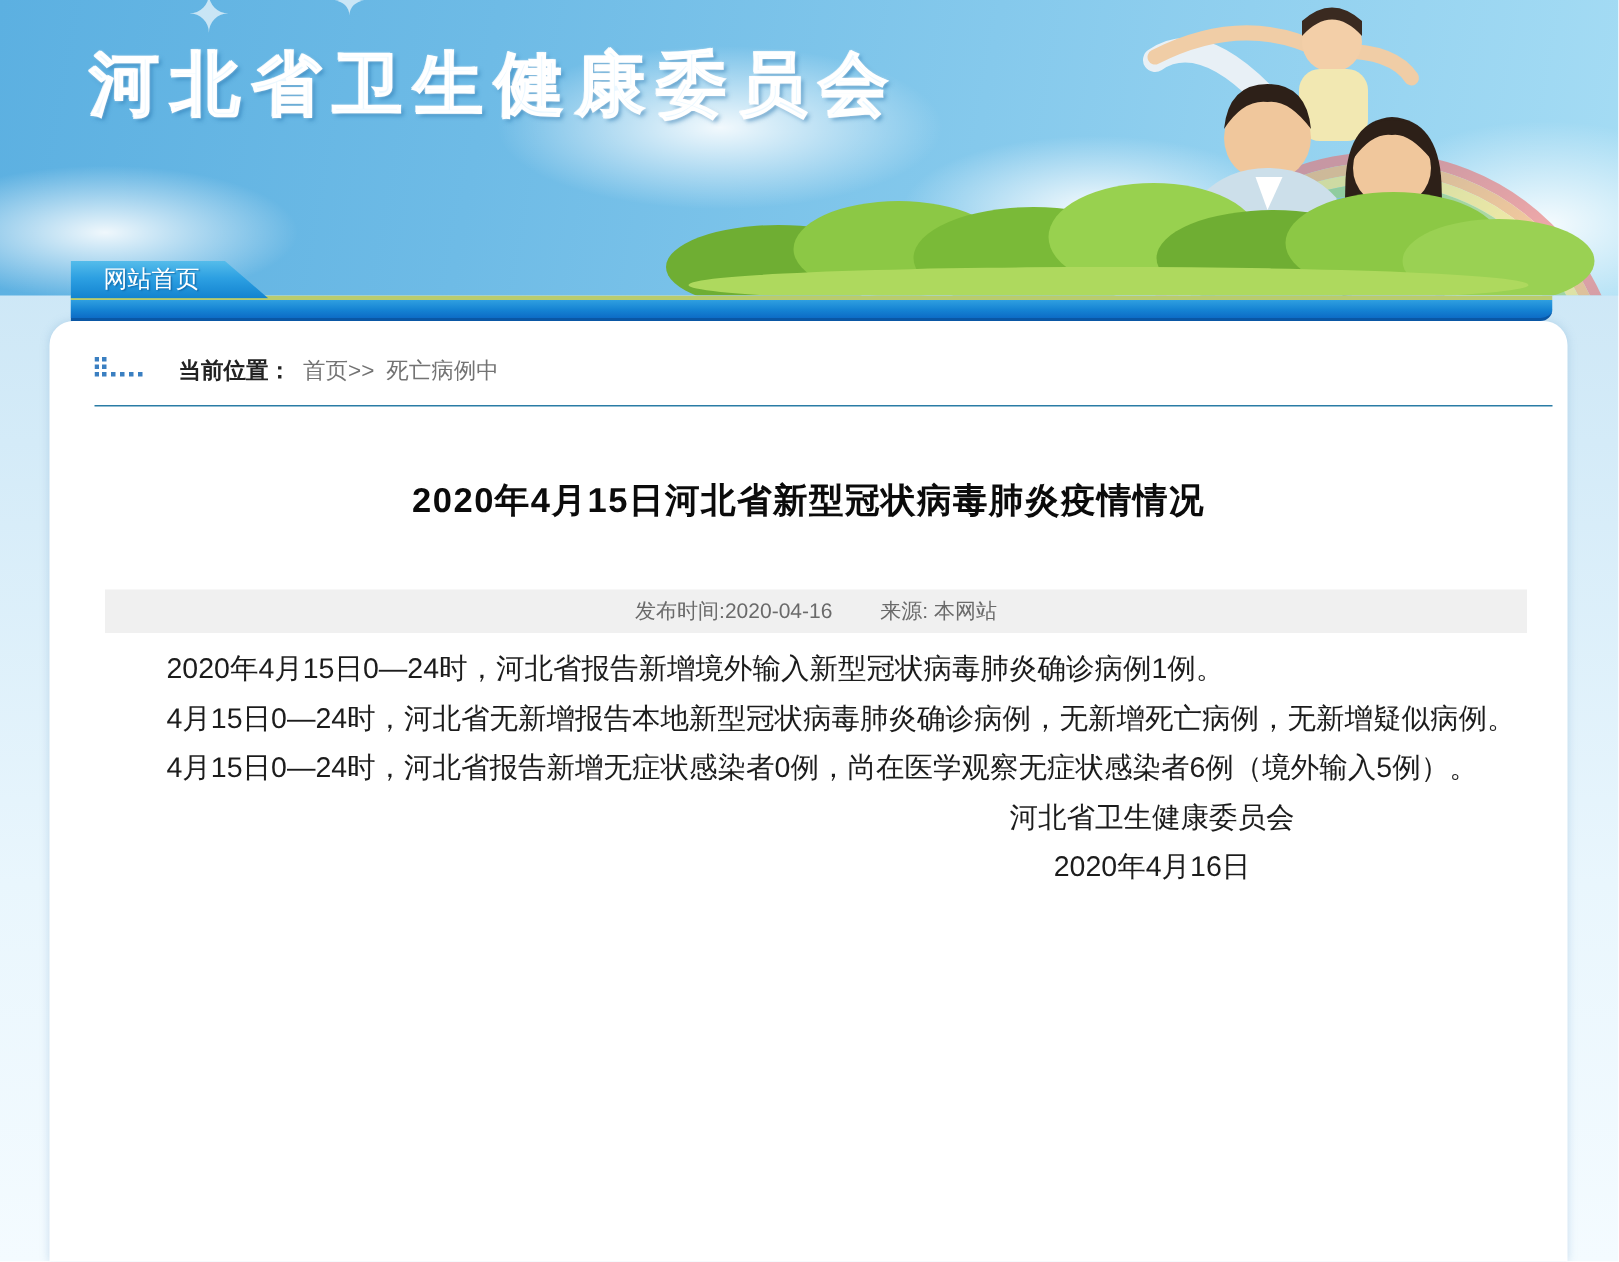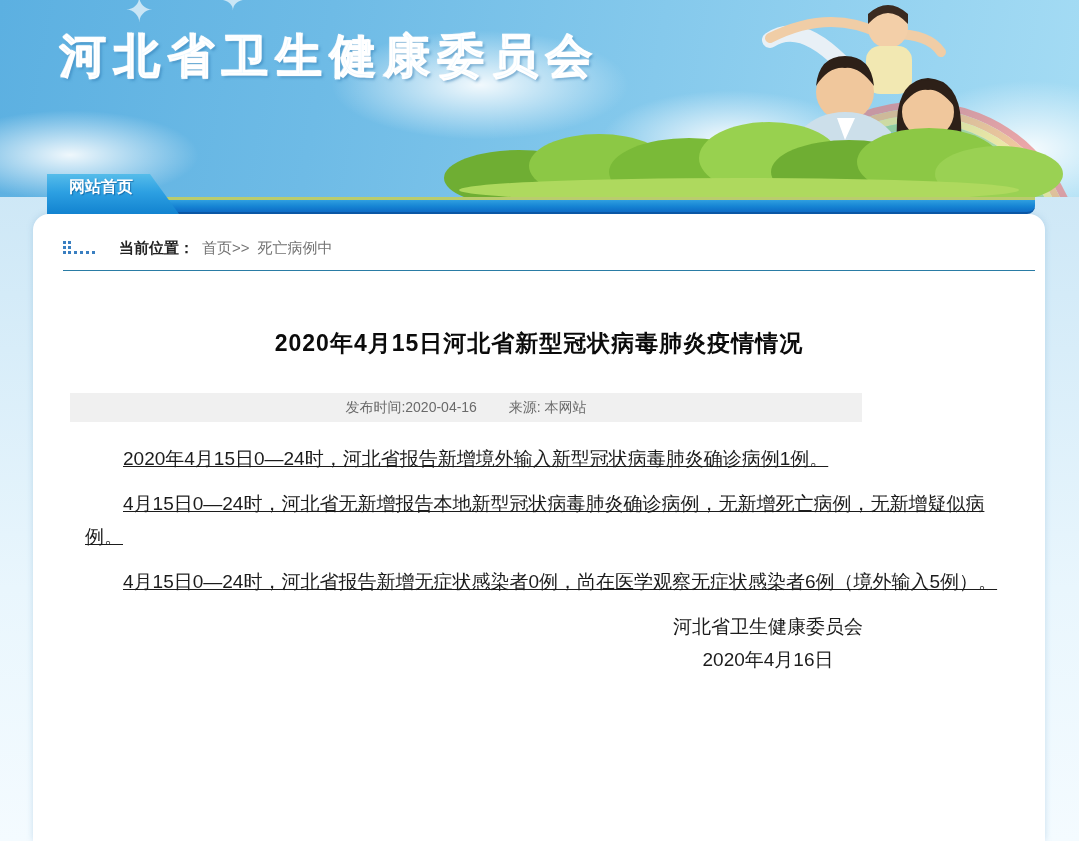--- a/index.html
+++ b/index.html
@@ -17,46 +17,46 @@
   .logo-cn { position:absolute; left:60px; top:26px; font-size:46px; font-weight:bold; letter-spacing:8px;
              color:#eaf7ff; -webkit-text-stroke:1px #ffffff;
              text-shadow:0 0 2px #fff, 2px 2px 3px rgba(30,110,170,.55), -1px -1px 0 rgba(255,255,255,.9); }
   .logo-en { position:absolute; left:64px; top:100px; font-size:21px; font-weight:bold; color:#ffffff;
              text-shadow:1px 1px 2px rgba(40,110,170,.5); letter-spacing:1px; }
 
   
   .nav-bar { position:absolute; top:197px; left:47px; width:988px; height:17px;
              background:linear-gradient(180deg,#2f9fe0 0%,#1583d3 55%,#0d6cc6 100%);
              border-top:3px solid #b9cc6e; border-bottom:2px solid #0a57a5; border-radius:0 0 8px 0; z-index:4; }
-  .nav-tab { position:absolute; top:174px; left:47px; width:132px; height:40px; z-index:5;
+  .nav-tab { position:absolute; top:174px; left:47px; width:132px; height:25px; z-index:5;
              background:linear-gradient(180deg,#55bcea 0%,#2da0e2 45%,#1283d0 100%);
              clip-path:polygon(0 0, 78% 0, 100% 100%, 0 100%);
-             color:#fff; font-size:16px; font-weight:bold; line-height:26px; padding-left:22px; cursor:pointer;
+             color:#fff; font-size:16px; font-weight:normal; line-height:26px; padding-left:22px; cursor:pointer;
              text-shadow:1px 1px 1px rgba(10,80,140,.6); }
 
   
   .content-box { position:absolute; left:33px; top:214px; width:1012px; height:627px;
                  background:#ffffff; border-radius:16px 16px 0 0; box-shadow:0 0 6px rgba(120,170,205,.35); z-index:3; }
 
-  .breadcrumb { position:absolute; left:30px; top:24px; height:20px; font-size:15px; color:#333; display:flex; align-items:center; gap:8px; }
+  .breadcrumb { position:absolute; left:30px; top:24px; height:20px; font-size:15px; color:#333; display:flex; align-items:flex-start; gap:8px; }
   .crumb-icon { display:inline-block; margin-right:8px; }
   .crumb-label { font-weight:bold; color:#222; }
   .crumb-link { color:#737373; text-decoration:none; cursor:pointer; }
   .breadcrumb-rule { position:absolute; left:30px; right:10px; top:56px; border-bottom:1px solid #2a7ca5; }
 
-  .article-title { position:absolute; top:114px; left:0; width:100%; text-align:center;
+  .article-title { position:absolute; top:104px; left:0; width:100%; text-align:center;
                    font-size:23px; font-weight:bold; color:#0b0b0b; letter-spacing:1px; }
 
-  .meta-bar { position:absolute; top:179px; left:37px; width:792px; height:29px; background:#f0f0f0;
+  .meta-bar { position:absolute; top:179px; left:37px; width:948px; height:29px; background:#f0f0f0;
               text-align:center; line-height:29px; font-size:14px; color:#6a6a6a; }
   .meta-bar span { margin:0 14px; }
 
   .article-body { position:absolute; top:216px; left:40px; width:938px;
                   font-size:19px; line-height:33px; color:#1c1c1c; }
-  .article-body p { text-indent:2em; margin:12px;text-decoration:underline; }
+  .article-body p { text-indent:2em; margin:0; }
 
   .signature { width:100%; text-align:right; margin-top:0; }
   .signature-inner { display:inline-block; text-align:center; margin-right:148px; }
   .signature-inner div { line-height:33px; }
 </style>
 </head>
 <body>
 
 <div class="screen">
 

